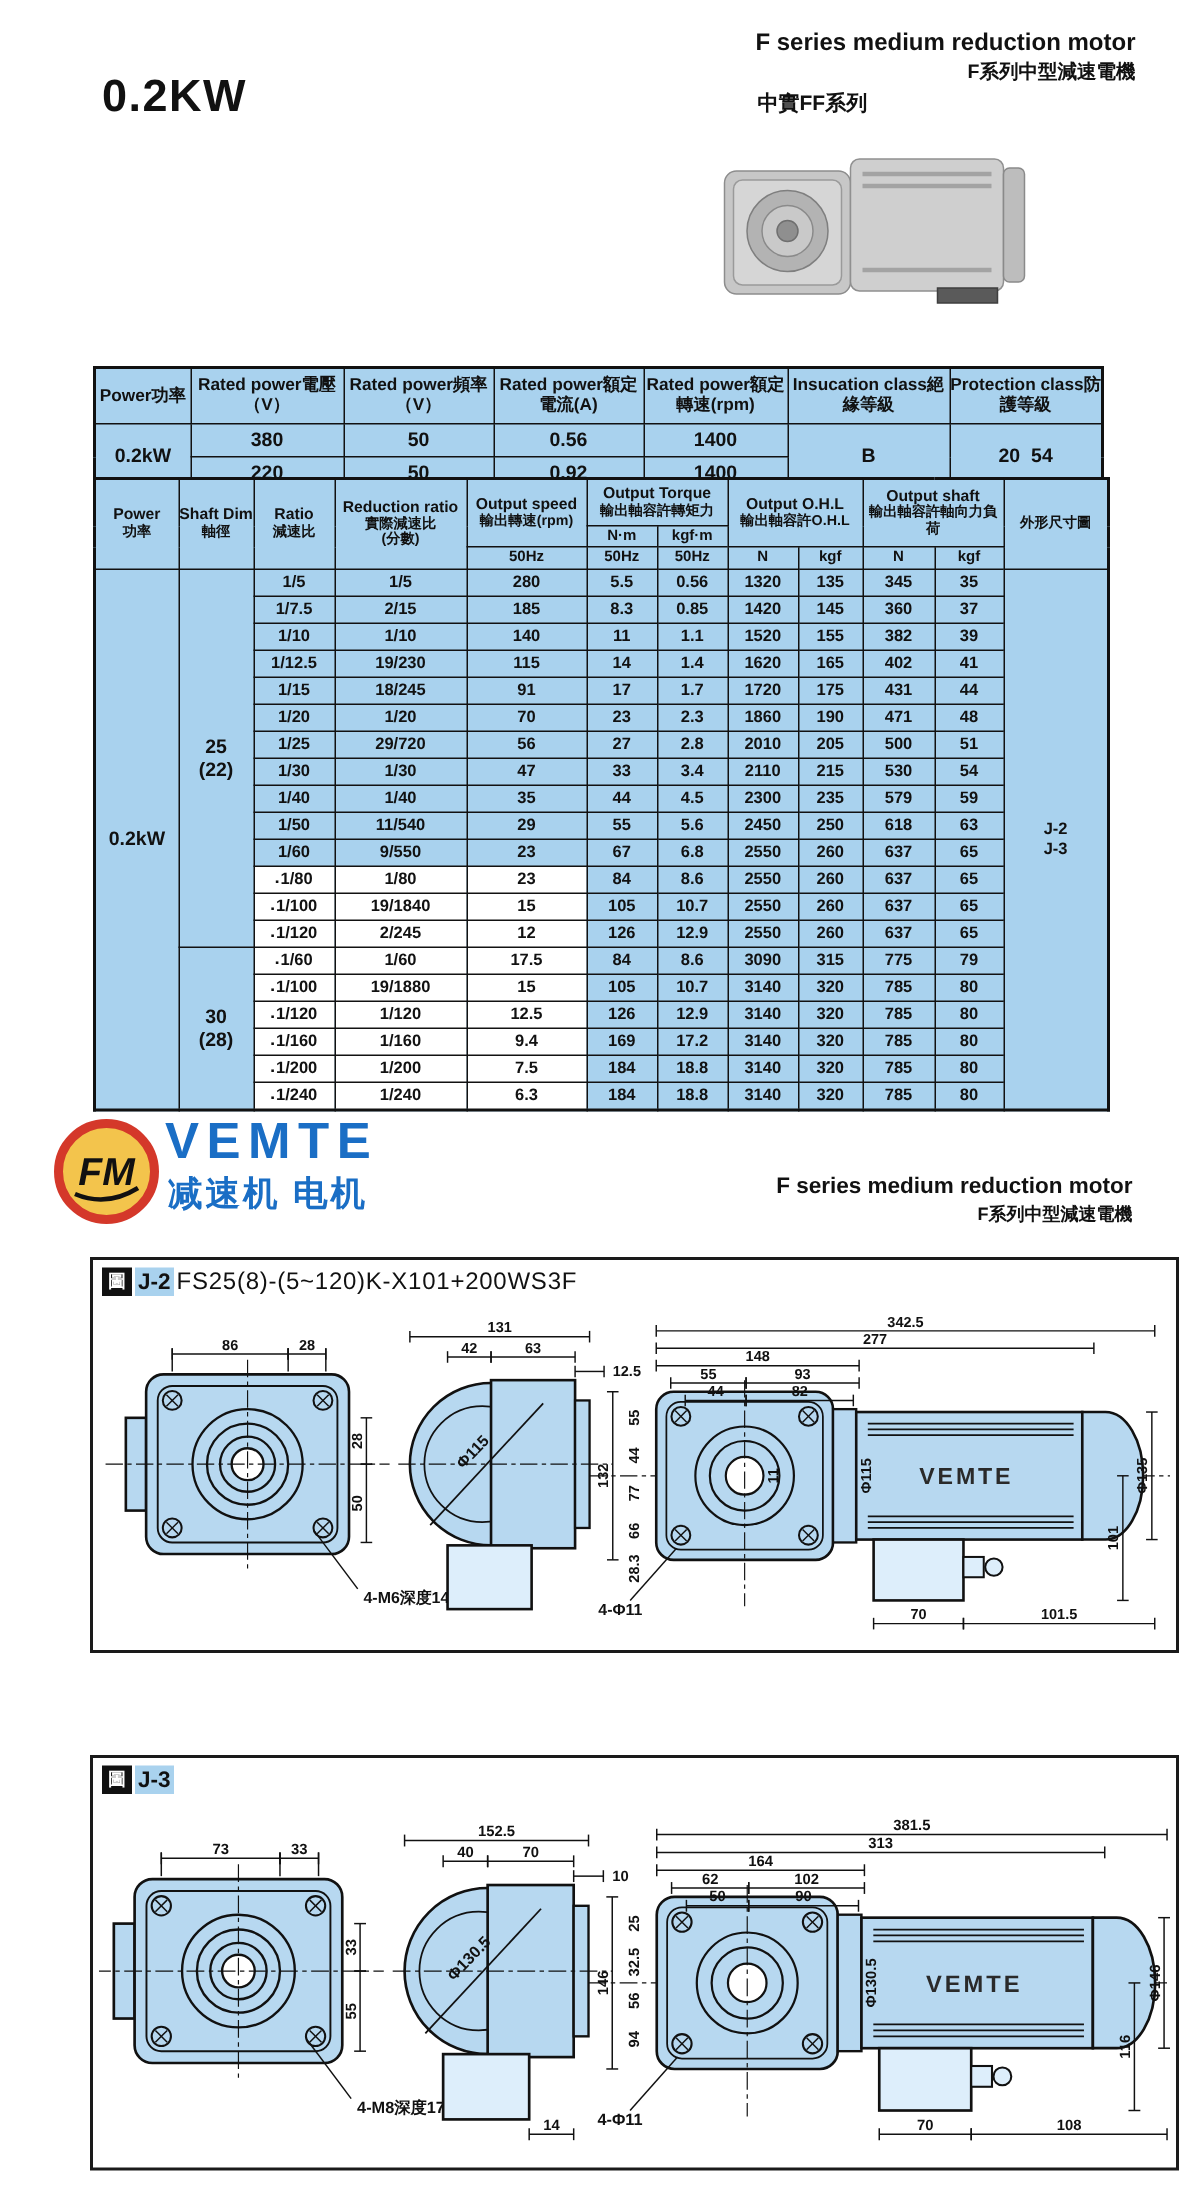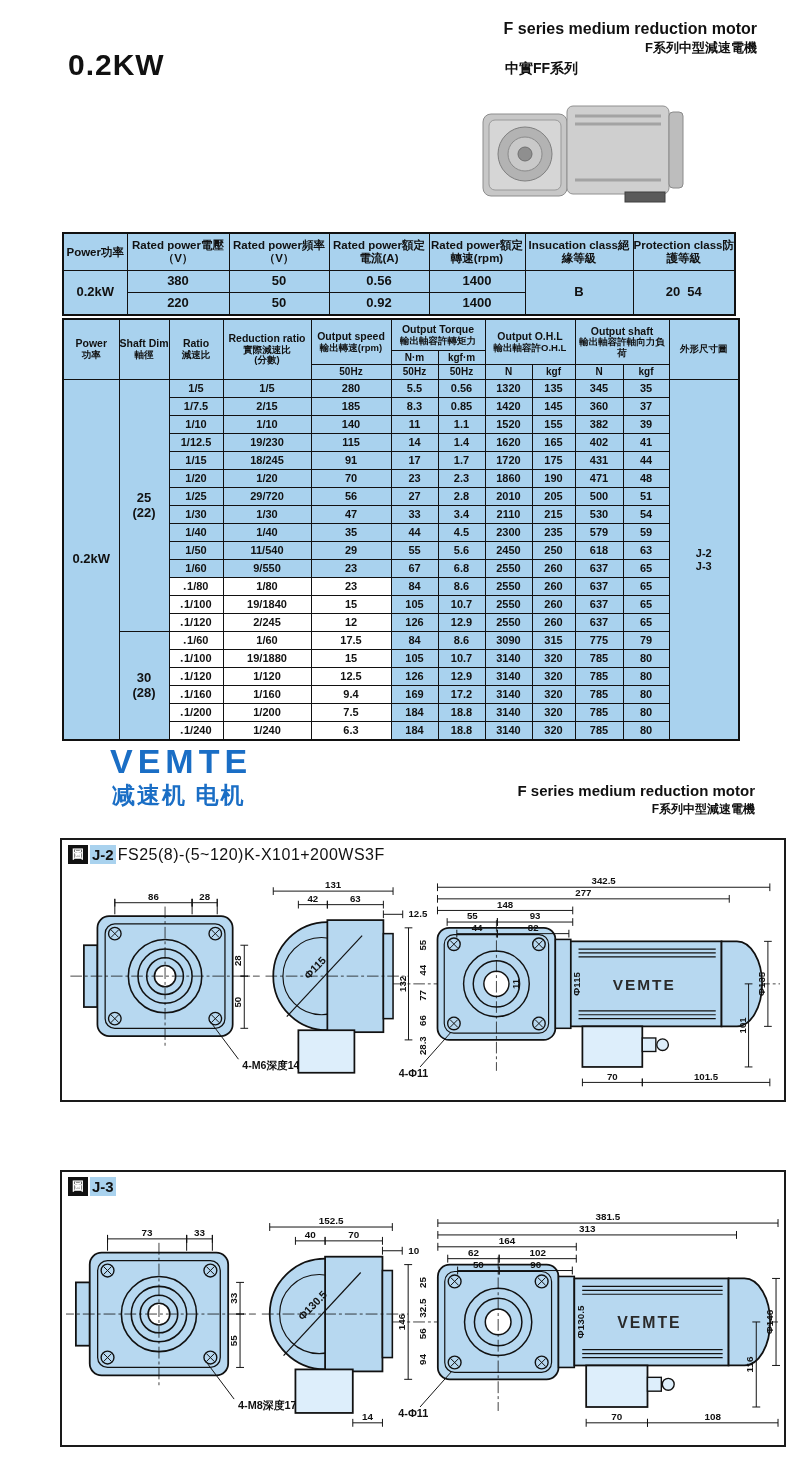--- a/index.html
+++ b/index.html
@@ -8,21 +8,21 @@
   .abs{position:absolute;}
   
   .kw-title{left:68px;top:48px;font-size:30px;font-weight:bold;letter-spacing:1px;}
   .hdr-en{right:43px;top:20px;font-size:16px;font-weight:bold;}
   .hdr-zh{right:43px;top:39px;font-size:13px;font-weight:bold;}
   .photo-cap{left:505px;top:60px;font-size:14px;font-weight:bold;}
   
   .t{border-collapse:collapse;width:100%;background:#a9d2ee;table-layout:fixed;border:2px solid #111;}
   .t td,.t th{border:1px solid #111;text-align:center;vertical-align:middle;font-weight:bold;
               color:#111;padding:0;line-height:1.12;overflow:hidden;}
-  #tbl1-wrap{left:62px;top:232px;width:568px;}
+  #tbl1-wrap{left:62px;top:244px;width:568px;}
   #tbl1 th{height:36px;font-size:11.5px;}
   #tbl1 td{height:21px;font-size:13px;}
   #tbl2-wrap{left:62px;top:318px;width:676px;}
   #tbl2 th .en{font-size:10.5px;display:block;}
   #tbl2 th .zh{font-size:9.5px;display:block;}
   #tbl2 tr.h1 th{height:30px;}
   #tbl2 tr.h2 th{height:13px;font-size:10px;}
   #tbl2 tr.h3 th{height:14px;font-size:10px;}
   #tbl2 td{height:17px;font-size:11px;}
   .w{background:#ffffff;}
@@ -411,20 +411,26 @@
             <td>18.8</td>
             <td>3140</td>
             <td>320</td>
             <td>785</td>
             <td>80</td>
           </tr>
         </tbody>
     </table>
   </div>
 
+  <div class="abs badge">
+    <svg width="58" height="58" viewBox="0 0 58 58">
+      <text x="29" y="38" text-anchor="middle" font-size="26" font-weight="bold" font-style="italic" fill="#111">FM</text>
+      <path d="M8,44 Q29,53 50,40" fill="none" stroke="#111" stroke-width="3"></path>
+    </svg>
+  </div>
   <div class="abs brand">VEMTE</div>
   <div class="abs tagline">减速机 电机</div>
   <div class="abs logo-en">F series medium reduction motor</div>
   <div class="abs logo-zh">F系列中型減速電機</div>
 
   <div class="abs panel" id="panel-j2">
     <div class="panel-title">
       <span class="tag-sq">圖</span>
       <span class="ref-chip">J-2</span>
       <span class="model">FS25(8)-(5~120)K-X101+200WS3F</span>

